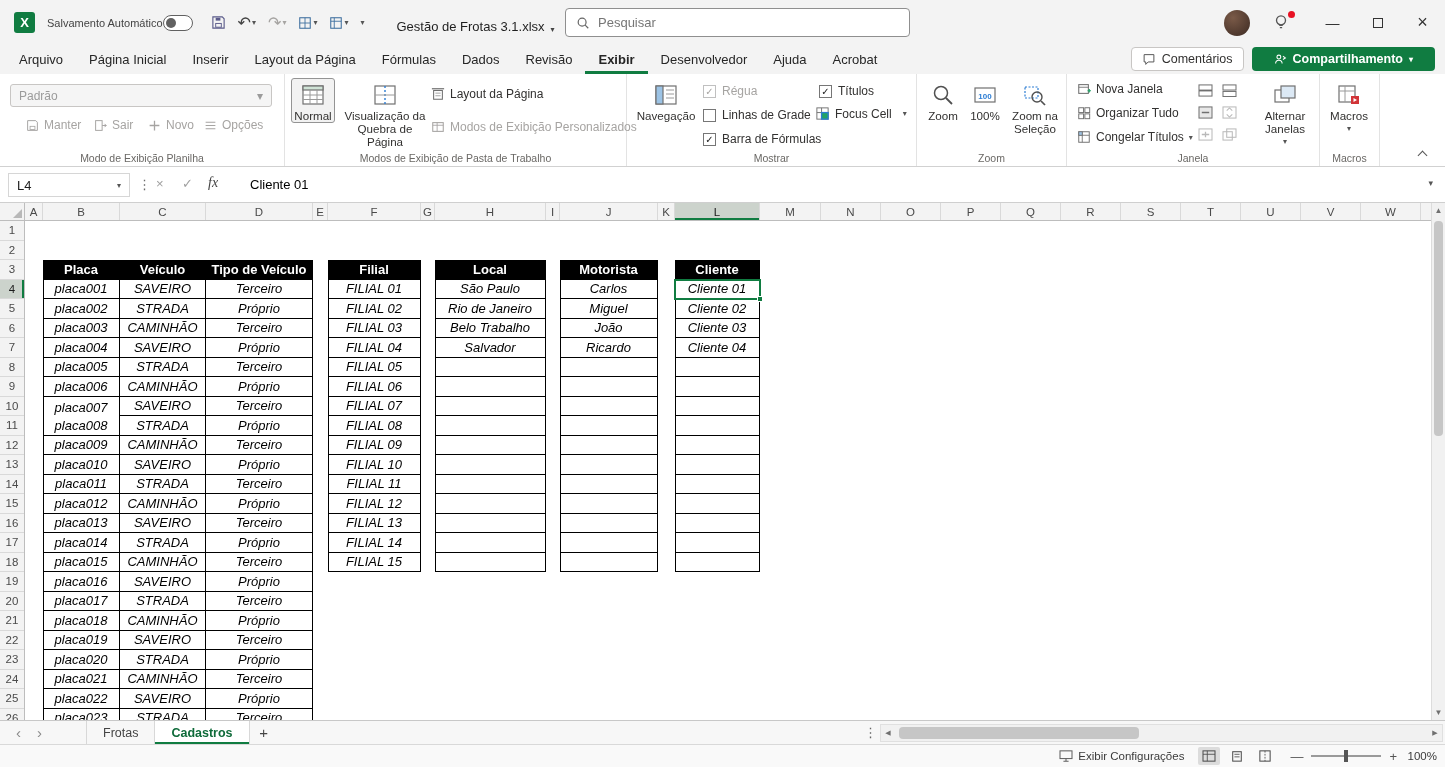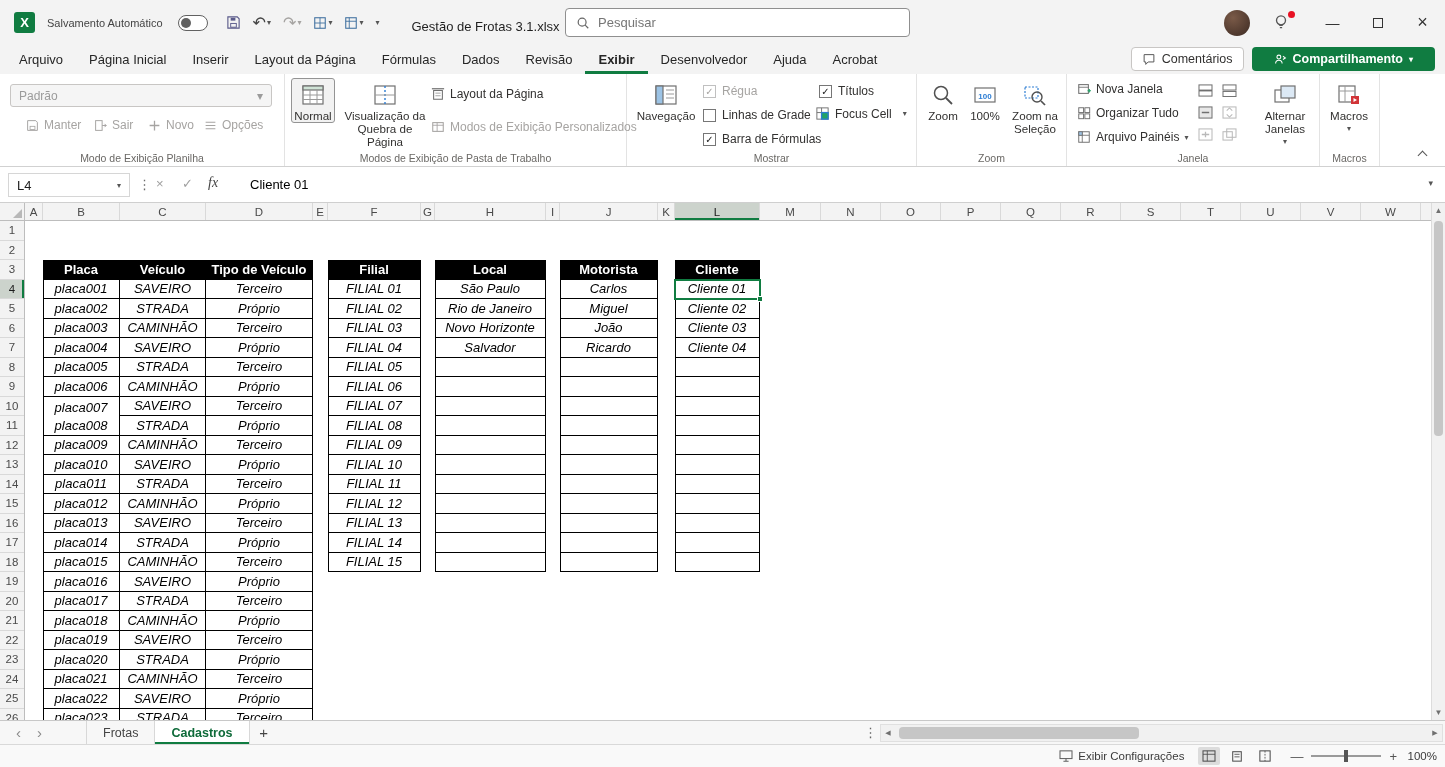--- a/index.html
+++ b/index.html
@@ -3,21 +3,21 @@
 <meta charset="utf-8">
 <style>
   * { margin:0; padding:0; box-sizing:border-box; }
   html,body { width:1445px; height:767px; overflow:hidden; background:#fff;
     font-family:"Liberation Sans", sans-serif; -webkit-font-smoothing:antialiased; }
   .app { position:relative; width:1445px; height:767px; background:#fff; }
 
   
   .titlebar { position:absolute; top:0; left:0; right:0; height:45px; background:#f3f3f3; display:flex; align-items:center; }
   .excel-logo { width:21px; height:21px; margin-left:14px; background:#107c41; border-radius:3px; color:#fff; font-weight:bold; font-size:13px; display:flex; align-items:center; justify-content:center; }
-  .autosave { display:flex; align-items:center; gap:15px; margin-left:12px; font-size:11px; color:#444; white-space:nowrap; }
+  .autosave { display:flex; align-items:center; gap:0; margin-left:12px; font-size:11px; color:#444; white-space:nowrap; }
   .toggle { width:30px; height:16px; border:1px solid #616161; border-radius:9px; background:#fff; position:relative; }
   .toggle .knob { position:absolute; left:2px; top:2px; width:10px; height:10px; border-radius:50%; background:#616161; }
   .qat { display:flex; align-items:center; gap:4px; margin-left:14px; color:#444; }
   .qat .qbtn { display:flex; align-items:center; gap:1px; padding:3px 4px; border-radius:3px; }
   .qat .chev { font-size:8px; color:#555; }
   .qat .dis { color:#b3b3b3; }
   .doc-title { display:flex; align-items:flex-end; gap:6px; margin-left:28px; font-size:13px; color:#1f1f1f; white-space:nowrap;margin-top:8px; }
   .doc-title .chev { font-size:8px; color:#444; }
   .searchbox { position:absolute; left:565px; top:8px; width:345px; height:29px; background:#fff; border:1px solid #8f8f8f; border-radius:4px; display:flex; align-items:center; gap:8px; padding:0 10px; }
   .searchbox input { border:0; outline:0; flex:1; font-size:13px; color:#333; font-family:"Liberation Sans",sans-serif; background:transparent; }
@@ -377,21 +377,21 @@
             <rect x="9" y="9" width="5.5" height="5.5" fill="none" stroke="#707070" stroke-width="1.1"></rect>
           </svg>
         <span>Organizar Tudo</span>
       </div>
       <div class="smbtn" style="left:10px;top:56px">
         <svg width="14" height="14" viewBox="0 0 16 16">
             <rect x="2" y="2" width="12" height="12" fill="none" stroke="#707070" stroke-width="1.1"></rect>
             <path d="M2 6h12M6 2v12" stroke="#707070"></path>
             <rect x="2" y="2" width="4" height="4" fill="#9cc3e5" stroke="#707070"></rect>
           </svg>
-        <span>Arquivo Painéis</span>
+        <span>Congelar Títulos</span>
         <span class="chev">▾</span>
       </div>
       <div class="mini-ic" style="left:128px;top:8px">
         <svg width="15" height="13" viewBox="0 0 16 14">
             <rect x="1" y="1" width="14" height="12" fill="none" stroke="#707070" stroke-width="1.1"></rect>
             <path d="M1 7h14" stroke="#707070" stroke-width="2"></path>
           </svg>
       </div>
       <div class="mini-ic" style="left:152px;top:8px">
         <svg width="15" height="13" viewBox="0 0 16 14">
@@ -608,21 +608,21 @@
         <div class="scell sheet-td" style="left: 303px; top: 234px; width: 93px; height: 19.5px;">FILIAL 10</div>
         <div class="scell sheet-td" style="left: 303px; top: 253.5px; width: 93px; height: 19.5px;">FILIAL 11</div>
         <div class="scell sheet-td" style="left: 303px; top: 273px; width: 93px; height: 19.5px;">FILIAL 12</div>
         <div class="scell sheet-td" style="left: 303px; top: 292.5px; width: 93px; height: 19.5px;">FILIAL 13</div>
         <div class="scell sheet-td" style="left: 303px; top: 312px; width: 93px; height: 19.5px;">FILIAL 14</div>
         <div class="scell sheet-td" style="left: 303px; top: 331.5px; width: 93px; height: 19.5px;">FILIAL 15</div>
         <div class="tframe" style="left: 303px; top: 39px; width: 93px; height: 312px;"></div>
         <div class="scell sheet-th" style="left: 410px; top: 39px; width: 111px; height: 19.5px;">Local</div>
         <div class="scell sheet-td" style="left: 410px; top: 58.5px; width: 111px; height: 19.5px;">São Paulo</div>
         <div class="scell sheet-td" style="left: 410px; top: 78px; width: 111px; height: 19.5px;">Rio de Janeiro</div>
-        <div class="scell sheet-td" style="left: 410px; top: 97.5px; width: 111px; height: 19.5px;">Novo Horizonte</div>
+        <div class="scell sheet-td" style="left: 410px; top: 97.5px; width: 111px; height: 19.5px;">Belo Trabalho</div>
         <div class="scell sheet-td" style="left: 410px; top: 117px; width: 111px; height: 19.5px;">Salvador</div>
         <div class="scell sheet-td" style="left: 410px; top: 136.5px; width: 111px; height: 19.5px;"></div>
         <div class="scell sheet-td" style="left: 410px; top: 156px; width: 111px; height: 19.5px;"></div>
         <div class="scell sheet-td" style="left: 410px; top: 175.5px; width: 111px; height: 19.5px;"></div>
         <div class="scell sheet-td" style="left: 410px; top: 195px; width: 111px; height: 19.5px;"></div>
         <div class="scell sheet-td" style="left: 410px; top: 214.5px; width: 111px; height: 19.5px;"></div>
         <div class="scell sheet-td" style="left: 410px; top: 234px; width: 111px; height: 19.5px;"></div>
         <div class="scell sheet-td" style="left: 410px; top: 253.5px; width: 111px; height: 19.5px;"></div>
         <div class="scell sheet-td" style="left: 410px; top: 273px; width: 111px; height: 19.5px;"></div>
         <div class="scell sheet-td" style="left: 410px; top: 292.5px; width: 111px; height: 19.5px;"></div>

